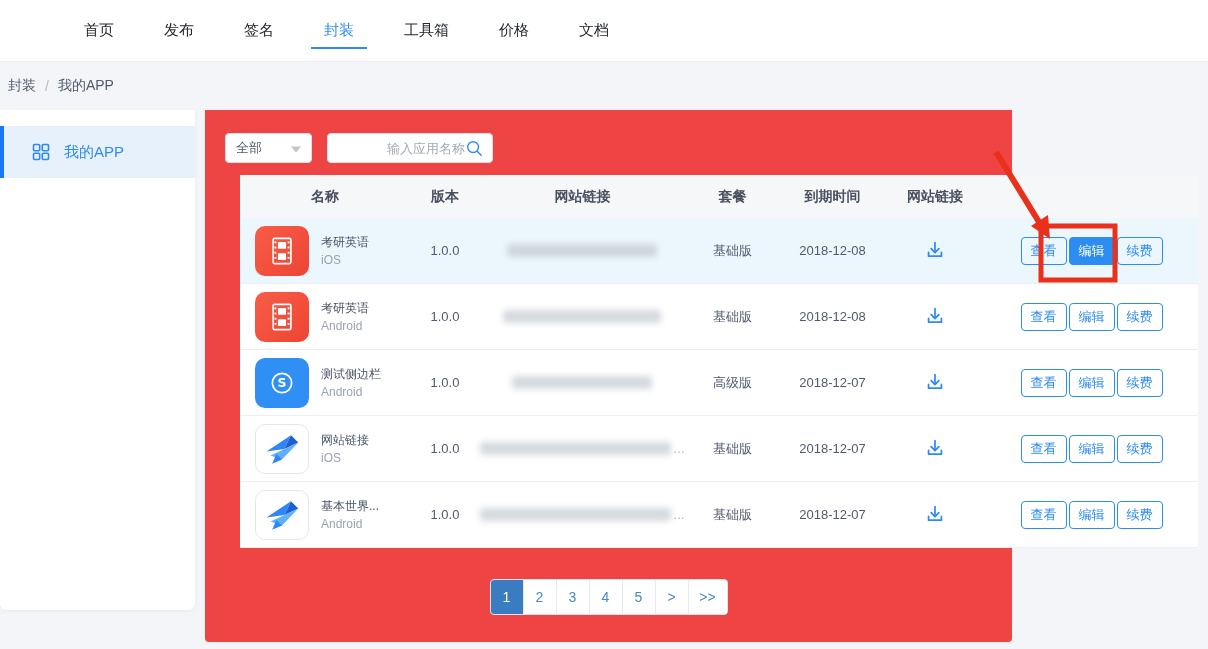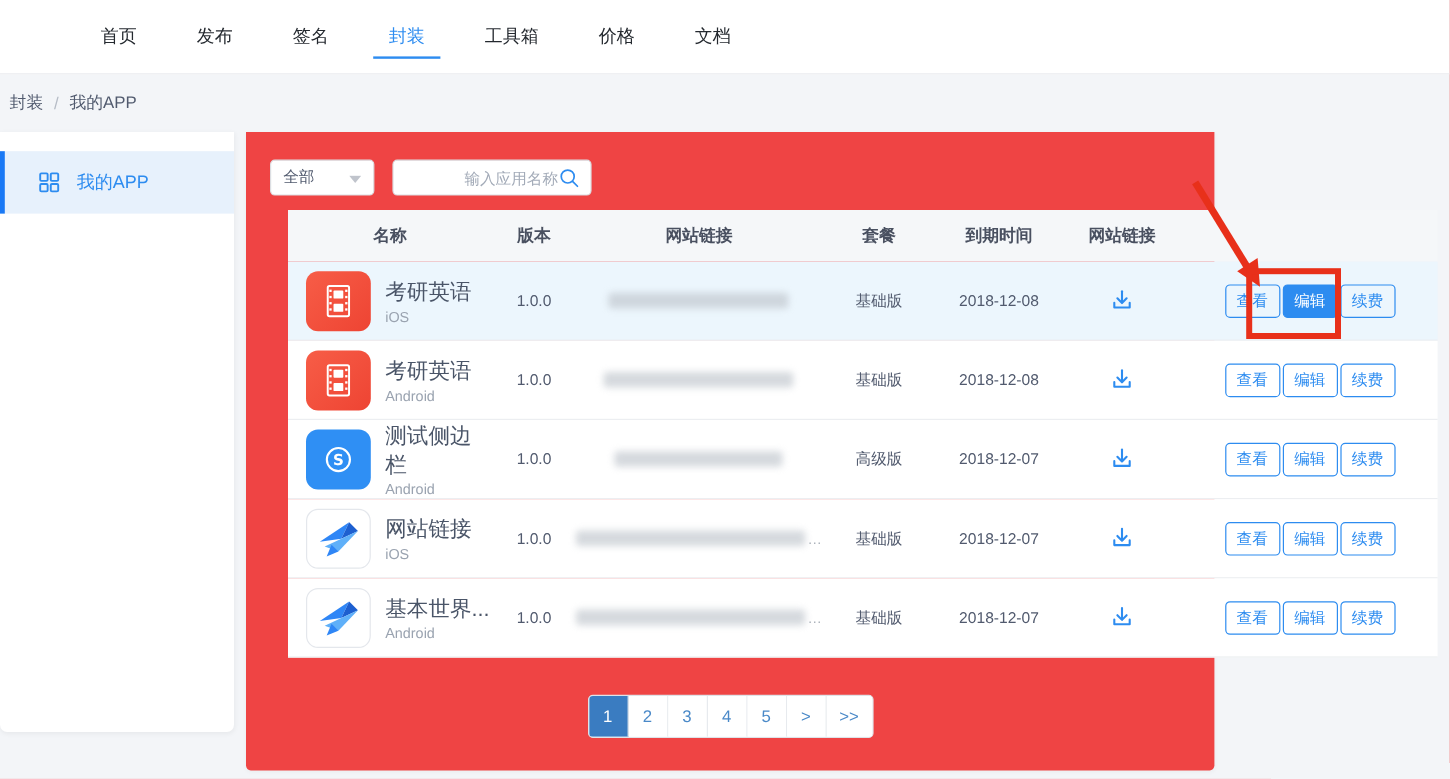--- a/index.html
+++ b/index.html
@@ -47,21 +47,21 @@
   .cell { text-align:center; }
   .name-cell { display:flex; align-items:center; gap:12px; padding-left:15px; text-align:left; }
   .app-icon { width:54px; height:50px; border-radius:10px; flex:none; display:flex; align-items:center; justify-content:center; }
   .app-icon svg { display:none; }
   .app-icon--film { background:linear-gradient(135deg,#f75d47,#ee4433); }
   .app-icon--film svg[data-variant="film"] { display:block; }
   .app-icon--s { background:#2f8ff4; }
   .app-icon--s svg[data-variant="s"] { display:block; }
   .app-icon--bird { background:#fff; border:1px solid #e4e7ec; }
   .app-icon--bird svg[data-variant="bird"] { display:block; }
-  .app-name { font-size:18px; color:#4a5568; }
+  .app-name { font-size:12px; color:#4a5568; }
   .app-platform { font-size:12px; color:#9aa3b0; margin-top:2px; }
   .link-cell { display:flex; align-items:center; justify-content:center; gap:2px; }
   .blur-bar { height:13px; border-radius:3px; background:#bfc5cc; filter:blur(3px); opacity:.65; }
   .trow:nth-child(1) .blur-bar { width:150px; }
   .trow:nth-child(2) .blur-bar { width:158px; }
   .trow:nth-child(3) .blur-bar { width:140px; }
   .trow:nth-child(4) .blur-bar { width:192px; }
   .trow:nth-child(5) .blur-bar { width:192px; }
   .link-ellipsis { color:#aab1ba; font-size:12px; }
   .dl-btn { background:none; border:none; cursor:pointer; display:inline-flex; padding:2px; }

